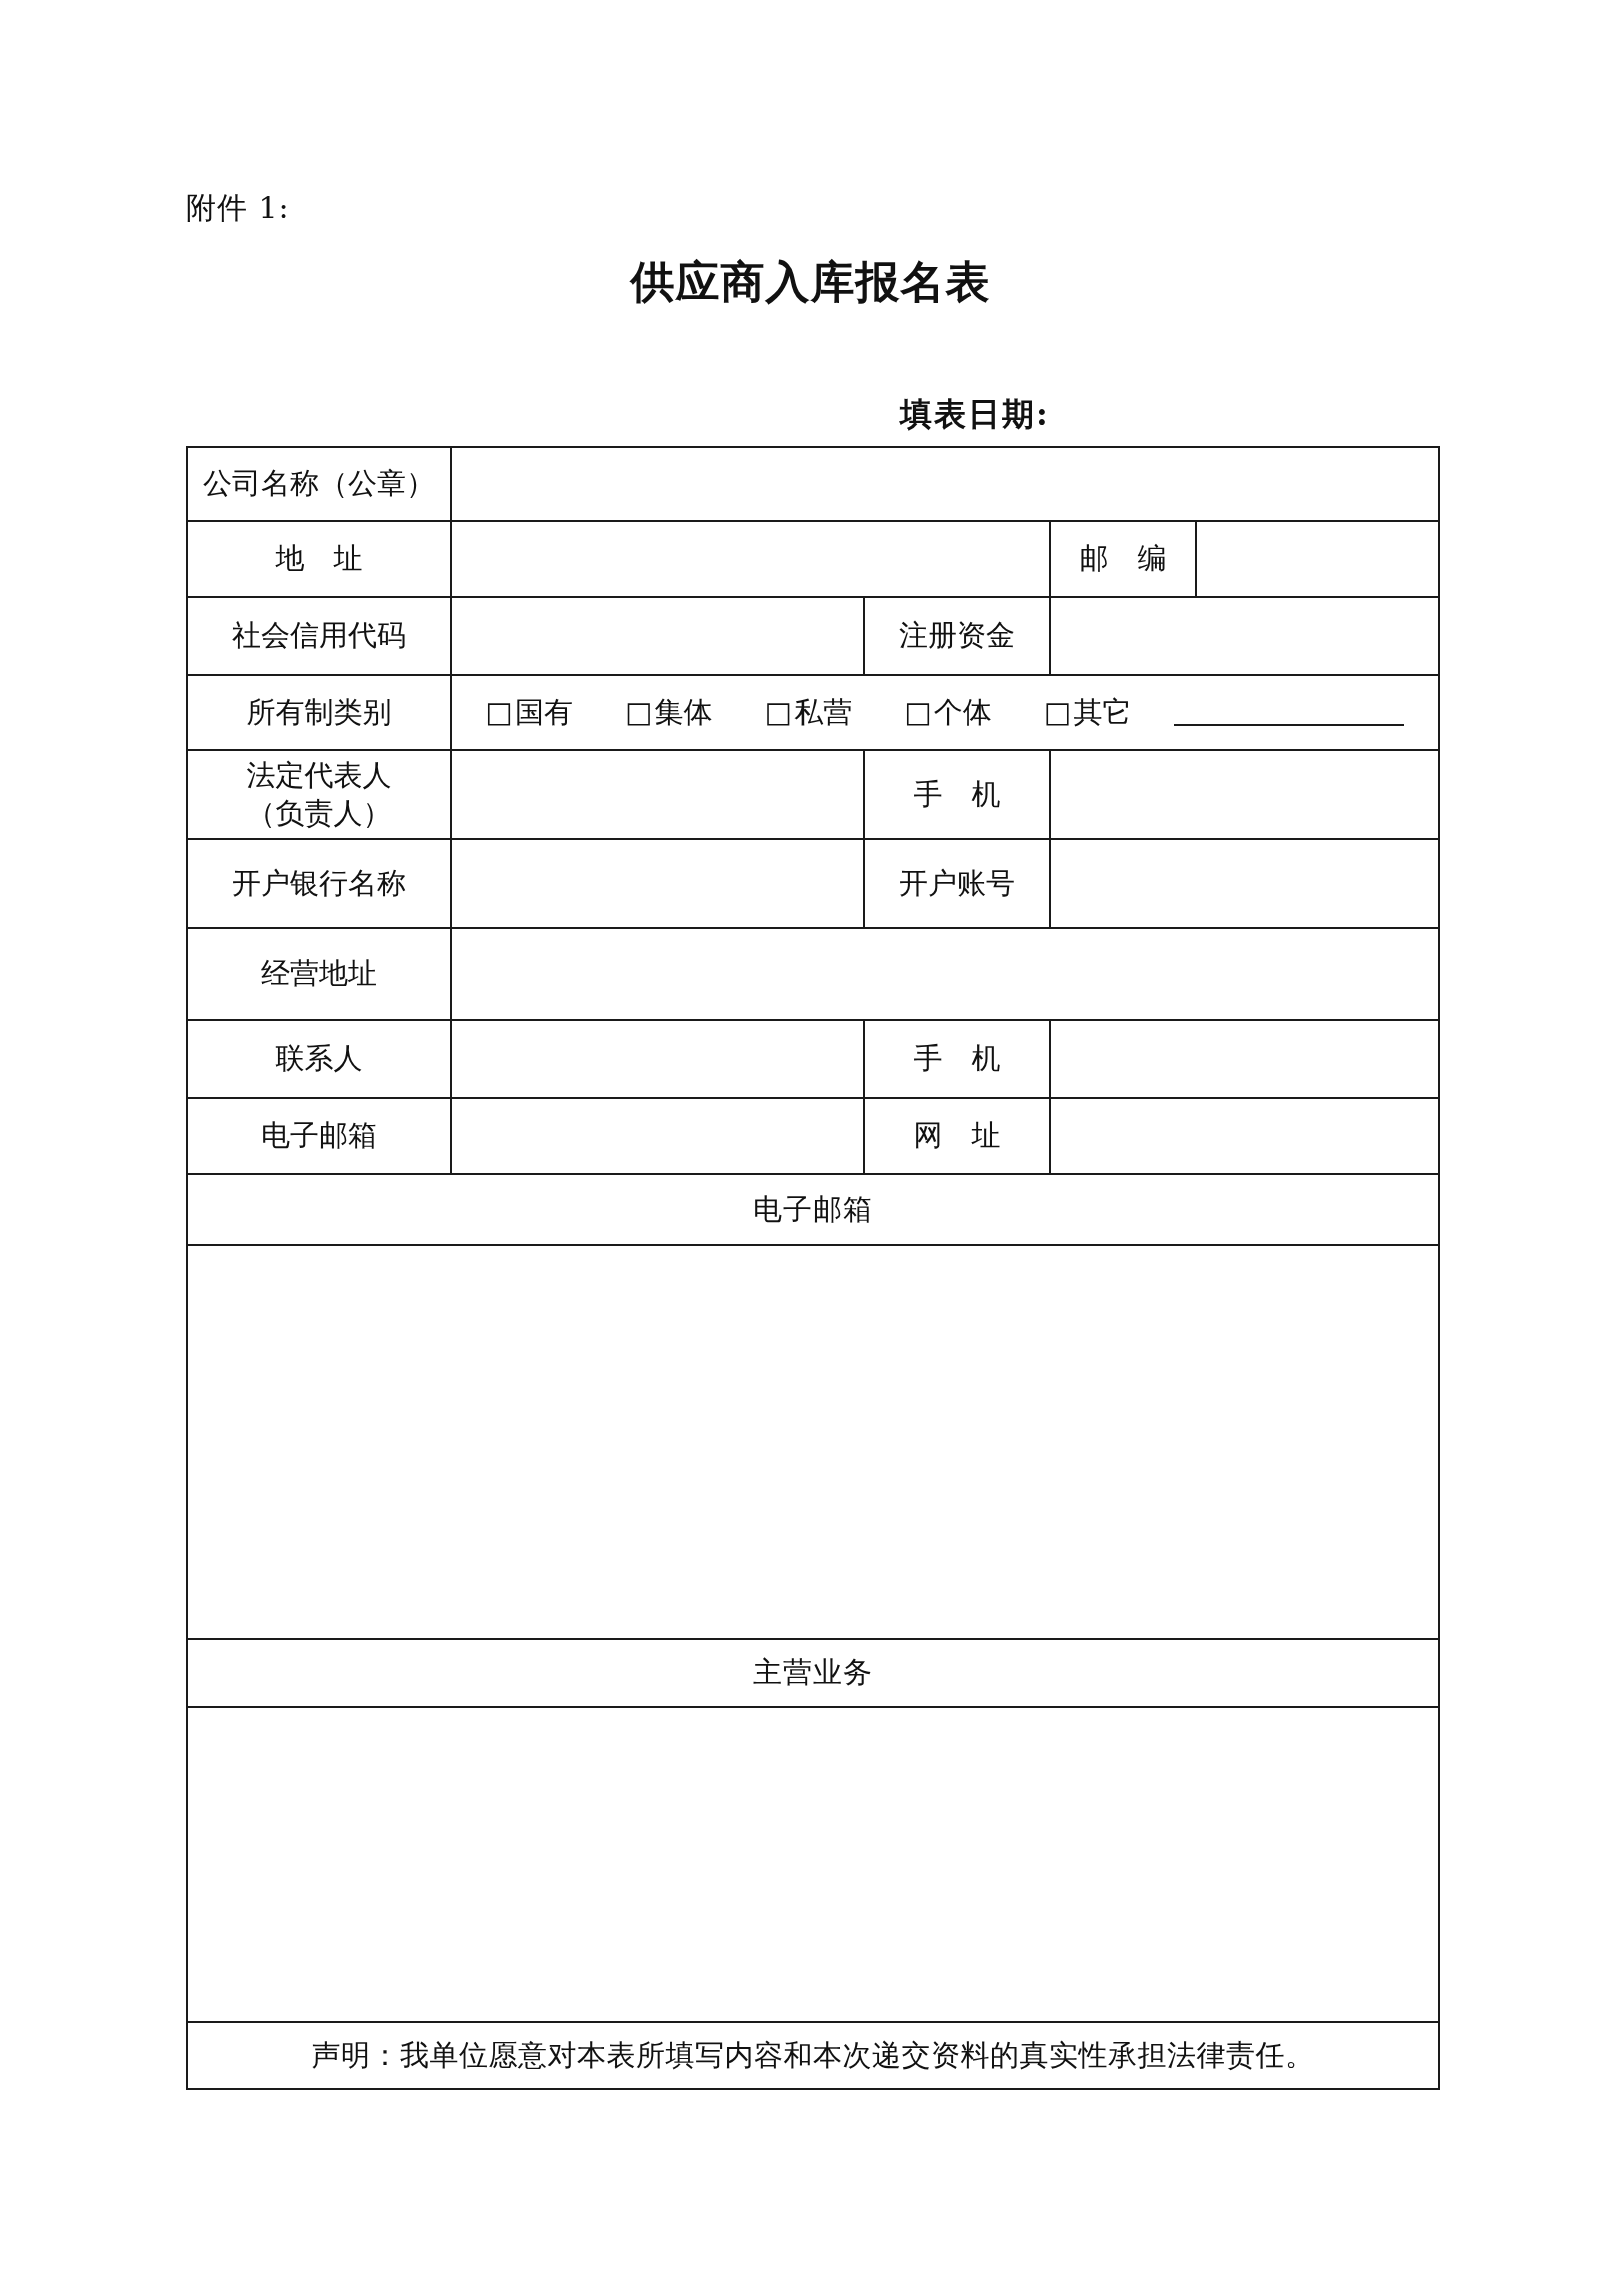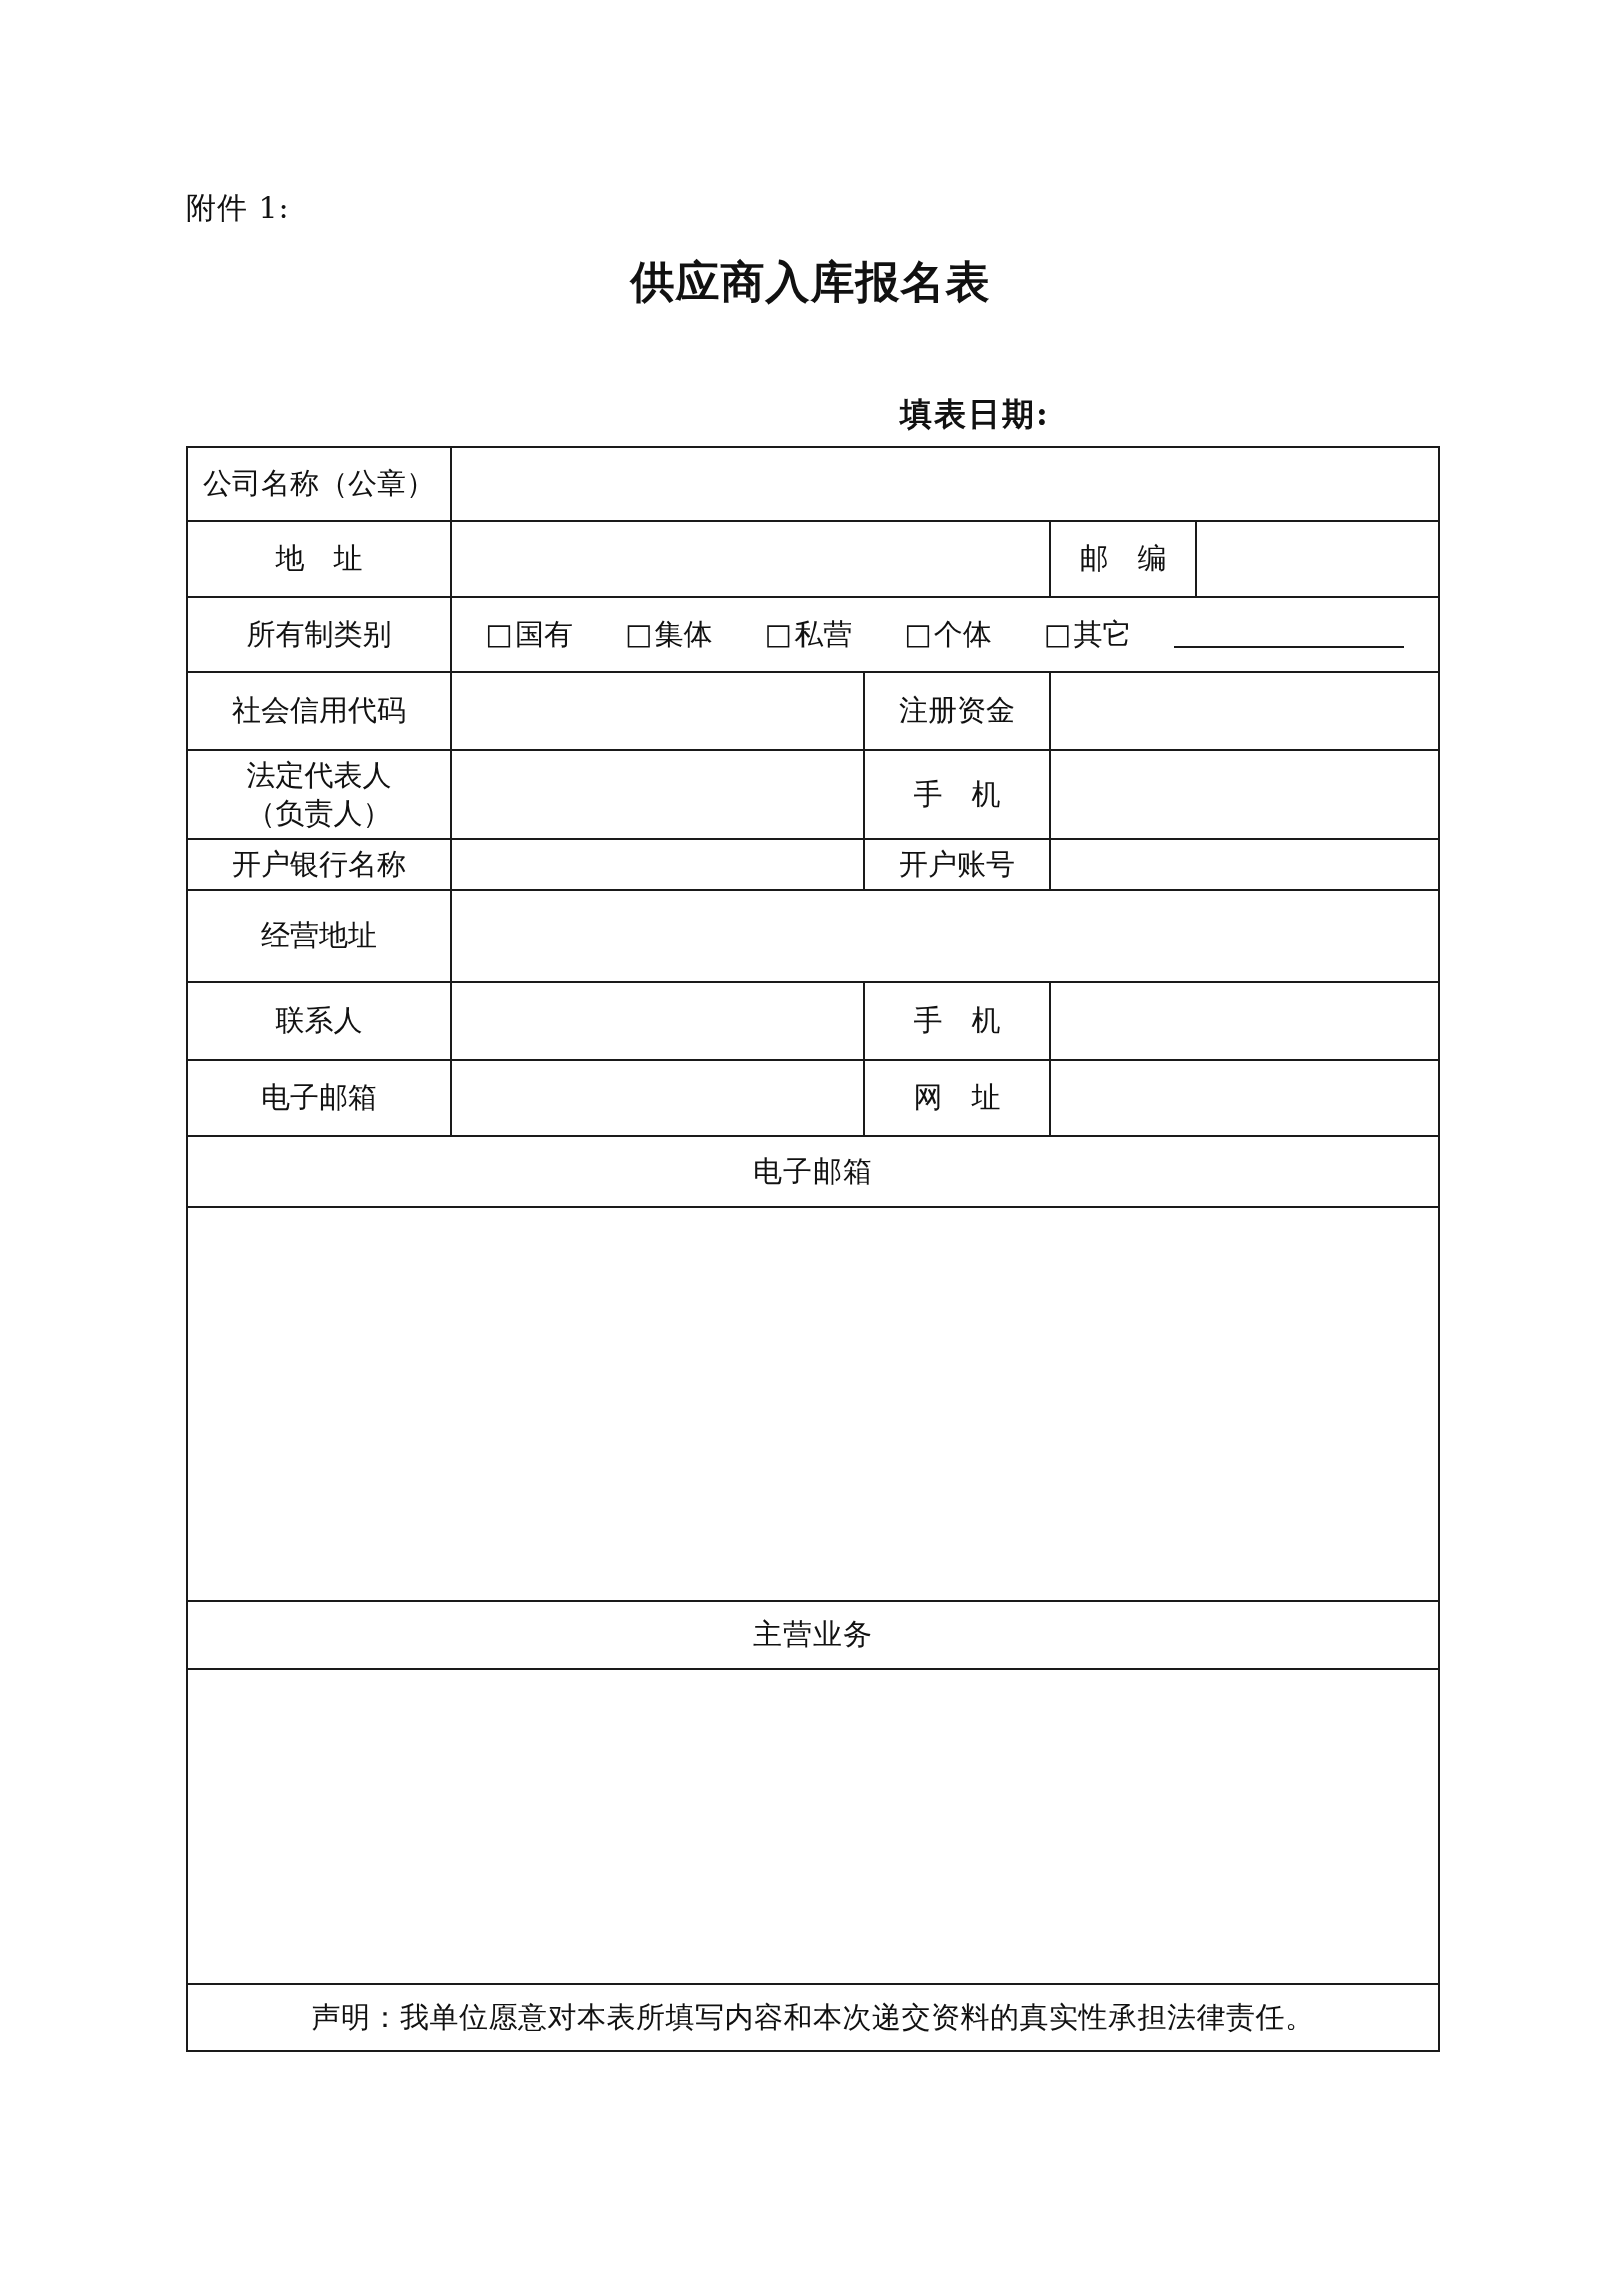--- a/index.html
+++ b/index.html
@@ -115,46 +115,46 @@
     <td colspan="4"></td>
   </tr>
 
   <tr style="height:76px">
     <th>地　址</th>
     <td colspan="2"></td>
     <th>邮　编</th>
     <td></td>
   </tr>
 
+  <tr style="height:78px">
+    <th>社会信用代码</th>
+    <td></td>
+    <th>注册资金</th>
+    <td colspan="2"></td>
+  </tr>
+
   <tr style="height:75px">
     <th>所有制类别</th>
     <td colspan="4" class="ownership-cell">
       <span class="cb-option"><span class="cb-box">□</span><span>国有</span></span>
       <span class="cb-option"><span class="cb-box">□</span><span>集体</span></span>
       <span class="cb-option"><span class="cb-box">□</span><span>私营</span></span>
       <span class="cb-option"><span class="cb-box">□</span><span>个体</span></span>
       <span class="cb-option"><span class="cb-box">□</span><span>其它</span></span><span class="blank-underline"></span>
     </td>
   </tr>
 
-  <tr style="height:78px">
-    <th>社会信用代码</th>
-    <td></td>
-    <th>注册资金</th>
-    <td colspan="2"></td>
-  </tr>
-
   <tr style="height:89px">
     <th><span>法定代表人</span><br><span>（负责人）</span></th>
     <td></td>
     <th>手　机</th>
     <td colspan="2"></td>
   </tr>
 
-  <tr style="height:51px">
+  <tr style="height:89px">
     <th>开户银行名称</th>
     <td></td>
     <th>开户账号</th>
     <td colspan="2"></td>
   </tr>
 
   <tr style="height:92px">
     <th>经营地址</th>
     <td colspan="4"></td>
   </tr>

